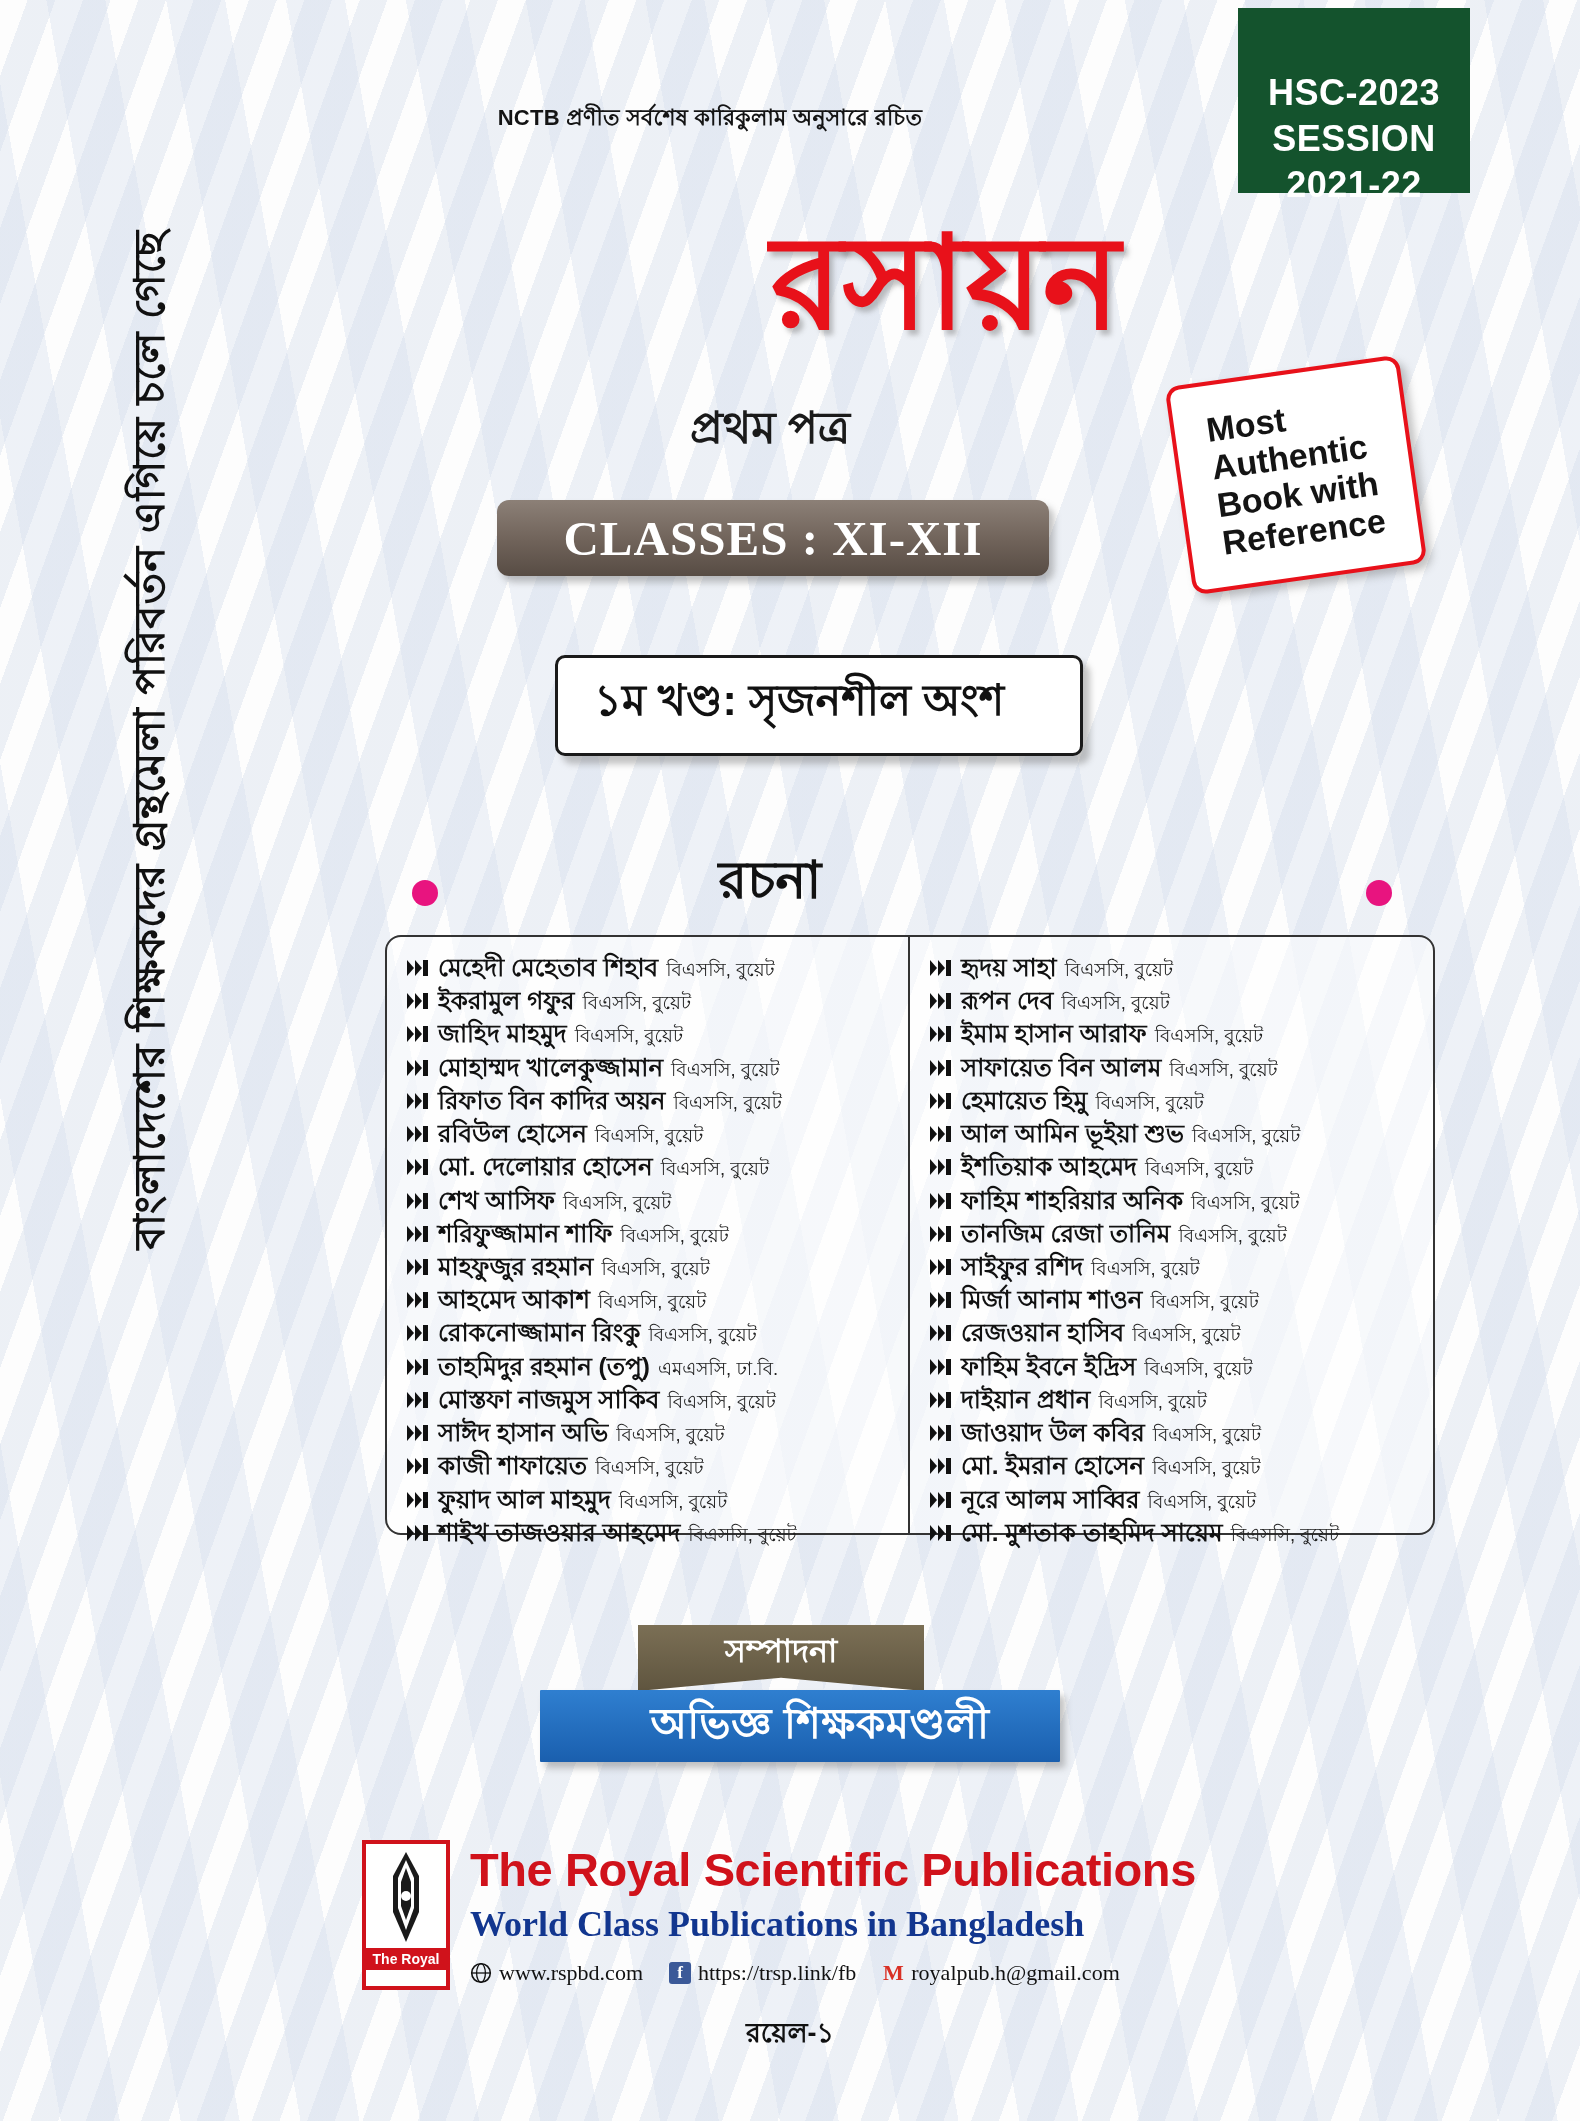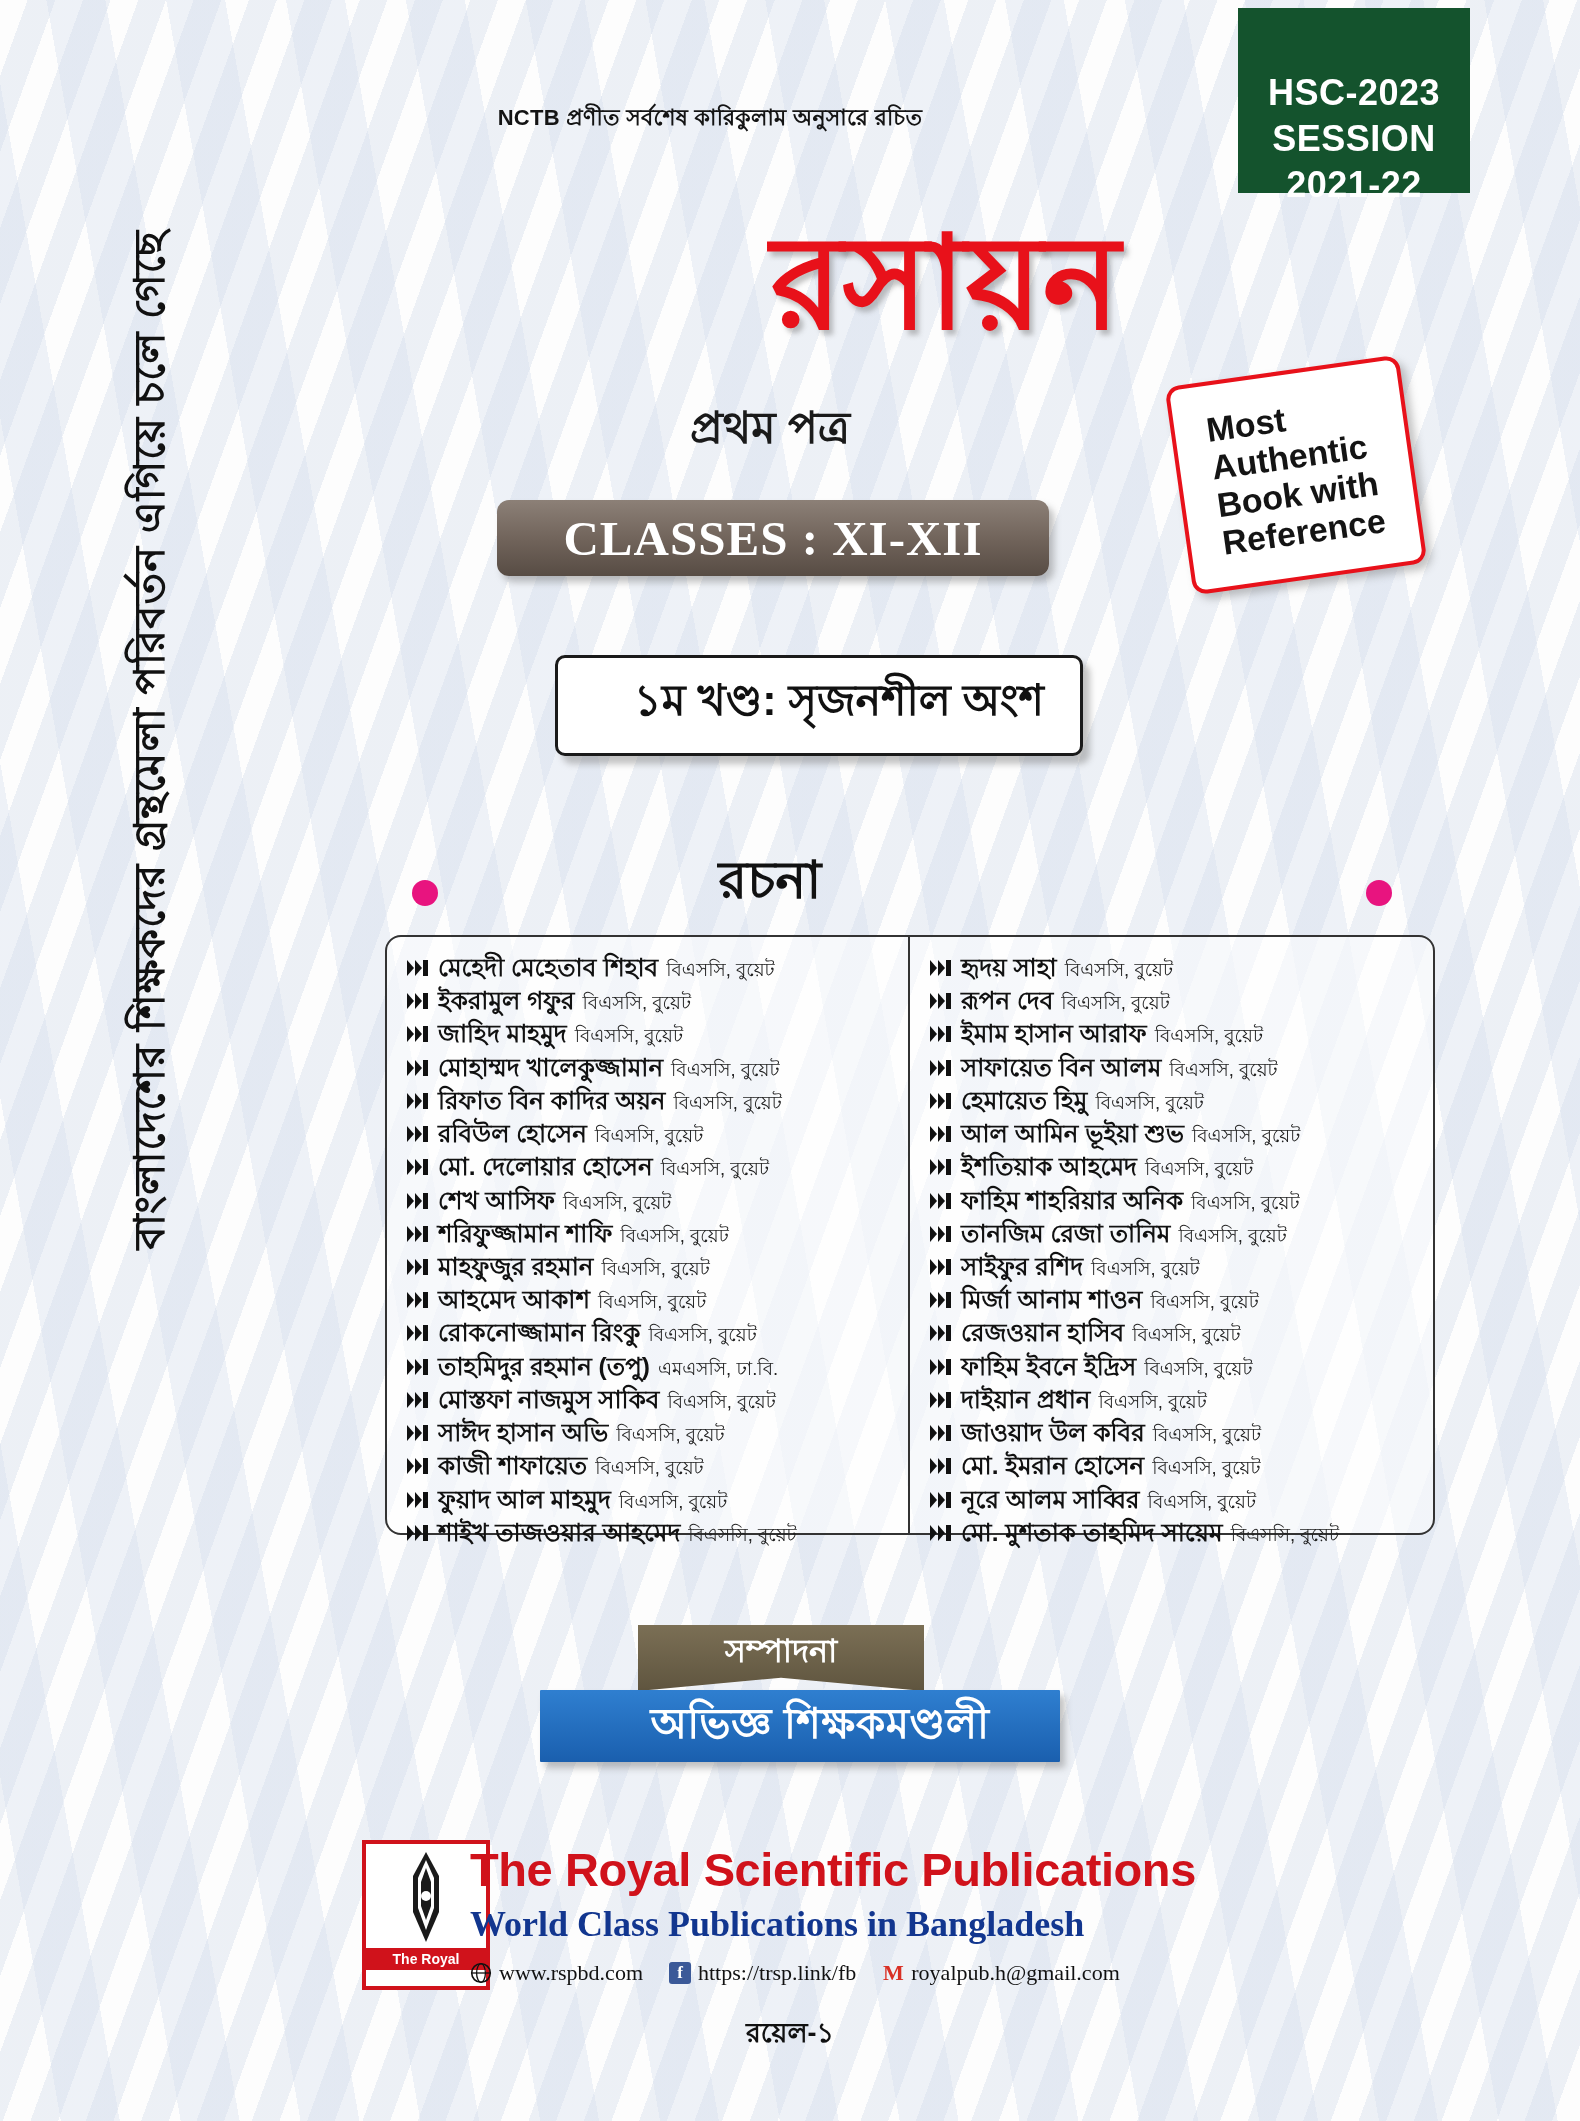--- a/index.html
+++ b/index.html
@@ -156,21 +156,21 @@
   .khondo {
     position: absolute;
     top: 655px;
     left: 555px;
     min-width: 450px;
     padding: 10px 36px 14px 36px;
     background: #ffffff;
     border: 3px solid #1a1a1a;
     border-radius: 10px;
     box-shadow: 7px 8px 6px rgba(125,125,125,.45);
-    text-align: right;
+    text-align: left;
   }
   .khondo span {
     font-size: 43px;
     font-weight: bold;
     color: #111111;
   }
 
   
   .rochona {
     position: absolute;
@@ -282,21 +282,21 @@
     font-size: 42px;
     font-weight: bold;
     letter-spacing: .5px;
   }
 
   
   .pub-logo {
     position: absolute;
     top: 1840px;
     left: 362px;
-    width: 128px;
+    width: 88px;
     height: 150px;
     border: 4px solid #d0121b;
     background: #ffffff;
     box-sizing: border-box;
     display: flex;
     flex-direction: column;
     align-items: center;
     justify-content: flex-start;
     padding-top: 6px;
   }

